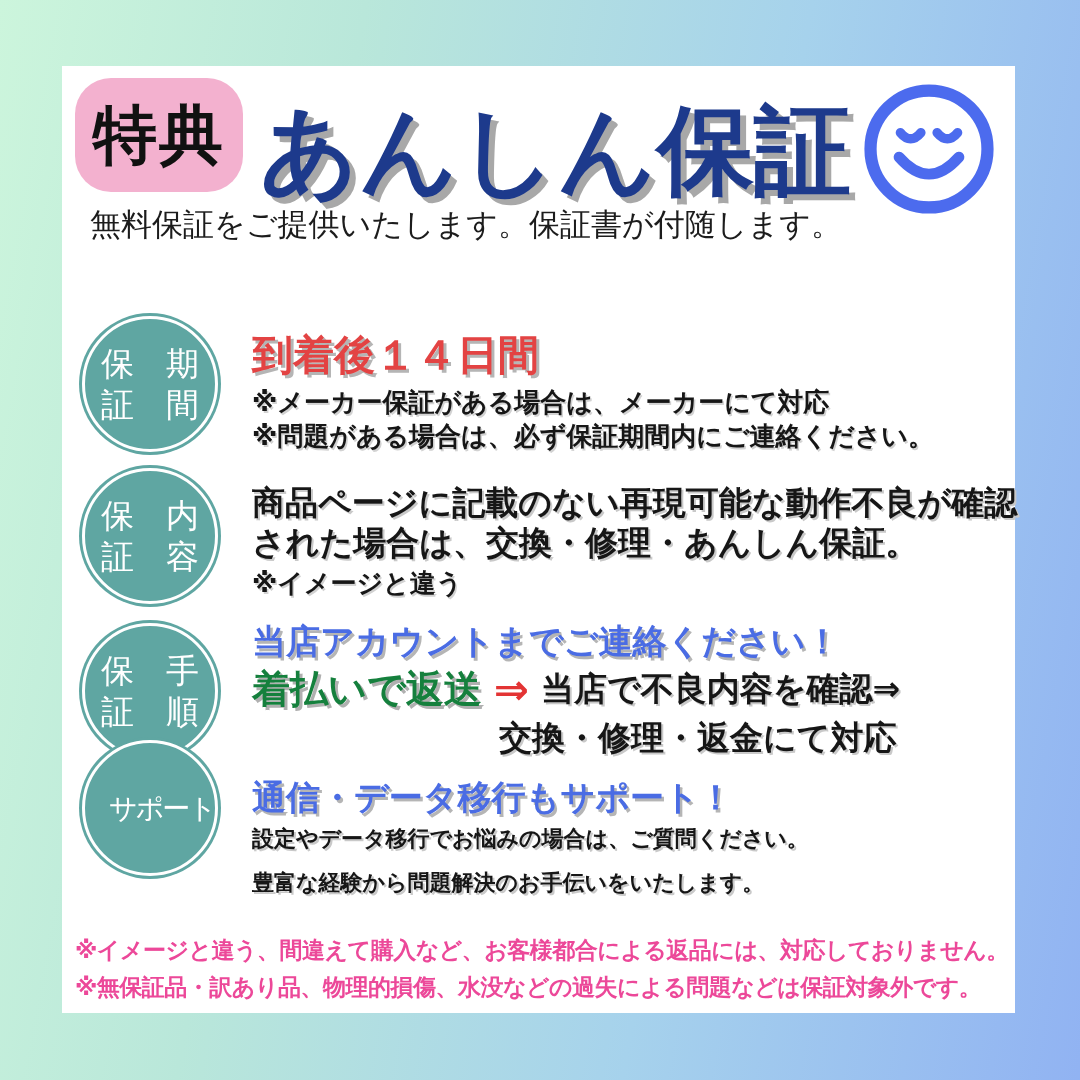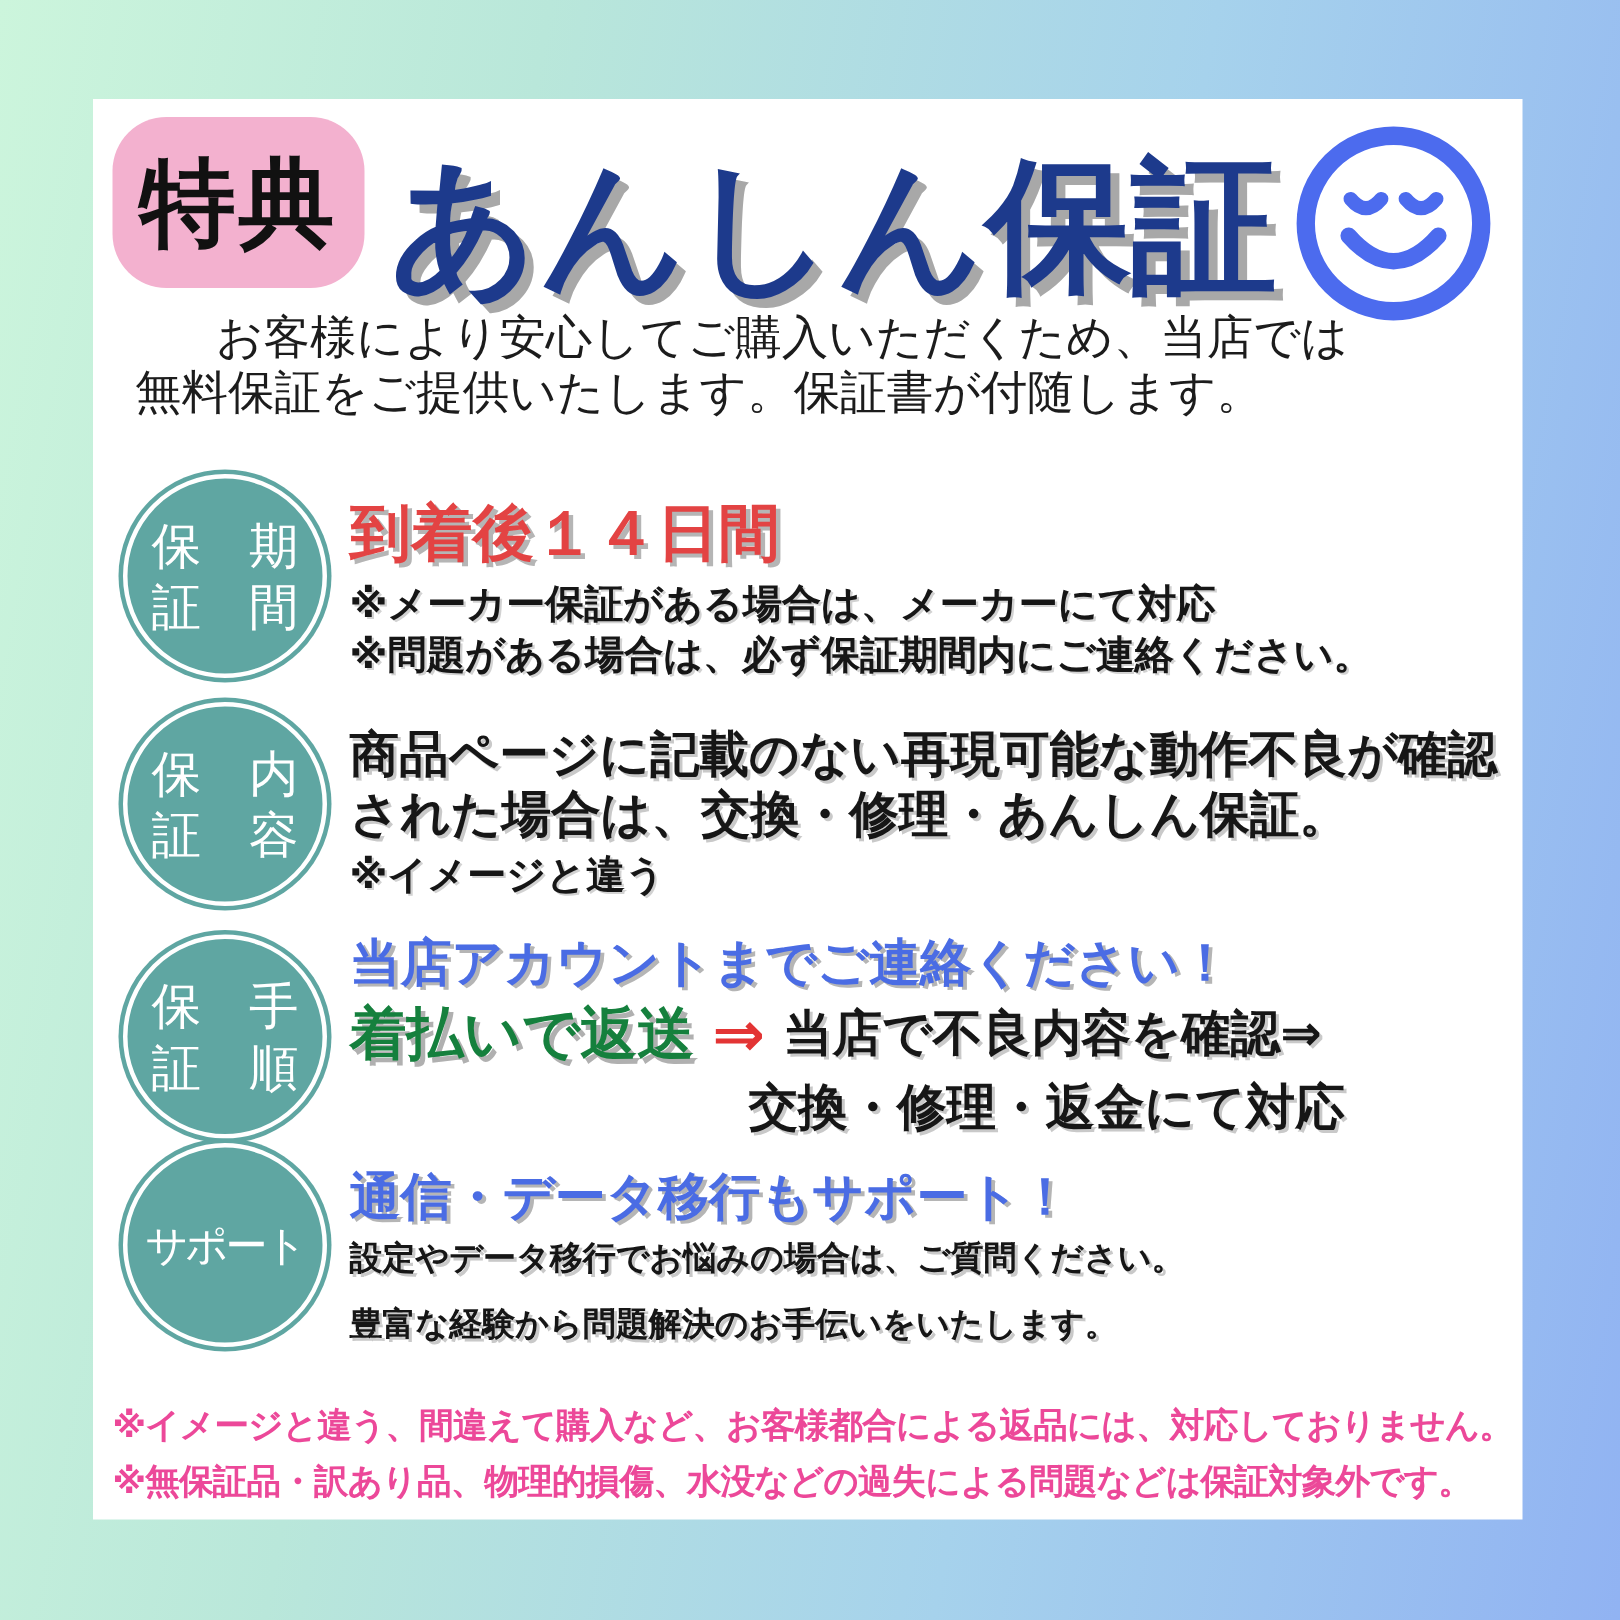--- a/index.html
+++ b/index.html
@@ -36,23 +36,23 @@
   .intro-line1{margin-left:54px;}
   
   .sec-circle{
     position:absolute;left:20px;width:136px;height:136px;border-radius:50%;
     background:#5fa6a2;border:3px solid #ffffff;box-shadow:0 0 0 3px #5fa6a2;
     box-sizing:border-box;
     display:flex;flex-direction:row;align-items:center;justify-content:center;
     color:#ffffff;font-size:33px;line-height:41px;font-weight:400;text-align:center;
   }
   .sec-circle.small-label{font-size:28px;letter-spacing:-2px;}
-  .c1{top:250px;} .c2{top:402px;} .c3{top:557px;} .c4{top:696px;}
+  .c1{top:250px;} .c2{top:402px;} .c3{top:557px;} .c4{top:674px;justify-content:flex-end;}
   
-  .txt{position:absolute;left:171px;white-space:nowrap;}
+  .txt{position:absolute;left:190px;white-space:nowrap;}
   .red-heading{
     top:262px;font-size:41px;font-weight:800;color:#e34343;
     text-shadow:3px 3px 0 #b5b5b5;
   }
   .s1-notes{top:319px;font-size:26px;line-height:34px;font-weight:700;color:#161616;
     text-shadow:1.5px 1.5px 0 #d2d2d2;}
   .s2-body{top:417px;font-size:33px;line-height:40px;font-weight:700;color:#161616;
     text-shadow:2px 2px 0 #c9c9c9;}
   .s2-note{top:500px;font-size:26px;font-weight:700;color:#161616;
     text-shadow:1.5px 1.5px 0 #d2d2d2;}
@@ -87,21 +87,20 @@
     </div>
     <div class="title">あんしん保証</div>
     <svg class="smiley" viewBox="0 0 100 100">
       <circle cx="50" cy="50" r="43" fill="none" stroke="#4c6bee" stroke-width="9"></circle>
       <path d="M29 38 Q36.5 47 44 38" fill="none" stroke="#4c6bee" stroke-width="7" stroke-linecap="round"></path>
       <path d="M56 38 Q63.5 47 71 38" fill="none" stroke="#4c6bee" stroke-width="7" stroke-linecap="round"></path>
       <path d="M28 56 Q50 81 72 56" fill="none" stroke="#4c6bee" stroke-width="8" stroke-linecap="round"></path>
     </svg>
 
     <div class="intro">
-      <div class="intro-line1">お客様により安心してご購入いただくため、当店では</div>
       <div class="intro-line2">無料保証をご提供いたします。保証書が付随します。</div>
     </div>
 
     <div class="sec-circle c1">
       <span>保証</span>
       <span>期間</span>
     </div>
     <div class="txt red-heading">到着後１４日間</div>
     <div class="txt s1-notes">
       <div>※メーカー保証がある場合は、メーカーにて対応</div>

